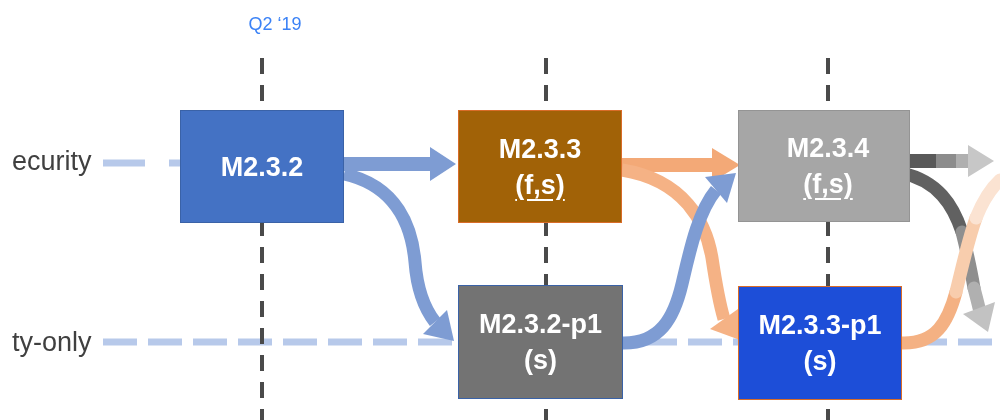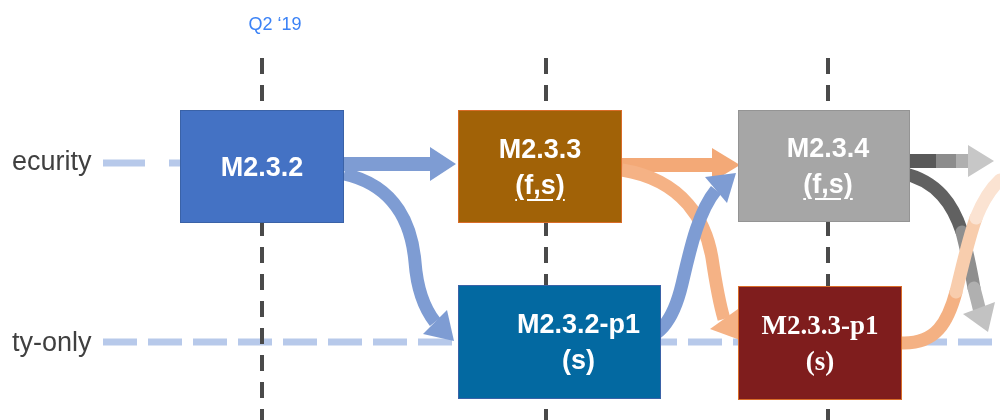--- a/index.html
+++ b/index.html
@@ -22,22 +22,22 @@
   .r0{top:148px;} .r1{top:329px;}
   
   .box{
     position:absolute;display:flex;flex-direction:column;align-items:center;
     justify-content:center;color:#fff;font-weight:bold;font-size:27px;
     line-height:36px;text-align:center;z-index:3;
   }
   .b0{left:180px;top:110px;width:162px;height:111px;background:#4472C4;border:1px solid #3A62A7;}
   .b1{left:458px;top:110px;width:162px;height:111px;background:#a16207;border:1px solid #D96C28;}
   .b2{left:738px;top:110px;width:162px;height:110px;background:#A6A6A6;border:1px solid #949494;padding-left:8px;}
-  .b3{left:458px;top:285px;width:163px;height:112px;background:#0369a1;border:1px solid #3A62A7;padding-left:38px;}
-  .b4{left:738px;top:286px;width:162px;height:112px;background:#7f1d1d;border:1px solid #D96C28;font-family:Liberation Serif, serif;}
+  .b3{left:458px;top:285px;width:163px;height:112px;background:#737373;border:1px solid #3A62A7;}
+  .b4{left:738px;top:286px;width:162px;height:112px;background:#1d4ed8;border:1px solid #D96C28;}
   .sq{
     text-decoration-line:underline;text-decoration-style:wavy;
     text-decoration-color:#d42a1a;text-decoration-thickness:2px;
     text-underline-offset:5px;
     text-decoration:underline;
   }
   svg{display:block;}
 </style>
 </head>
 <body>

